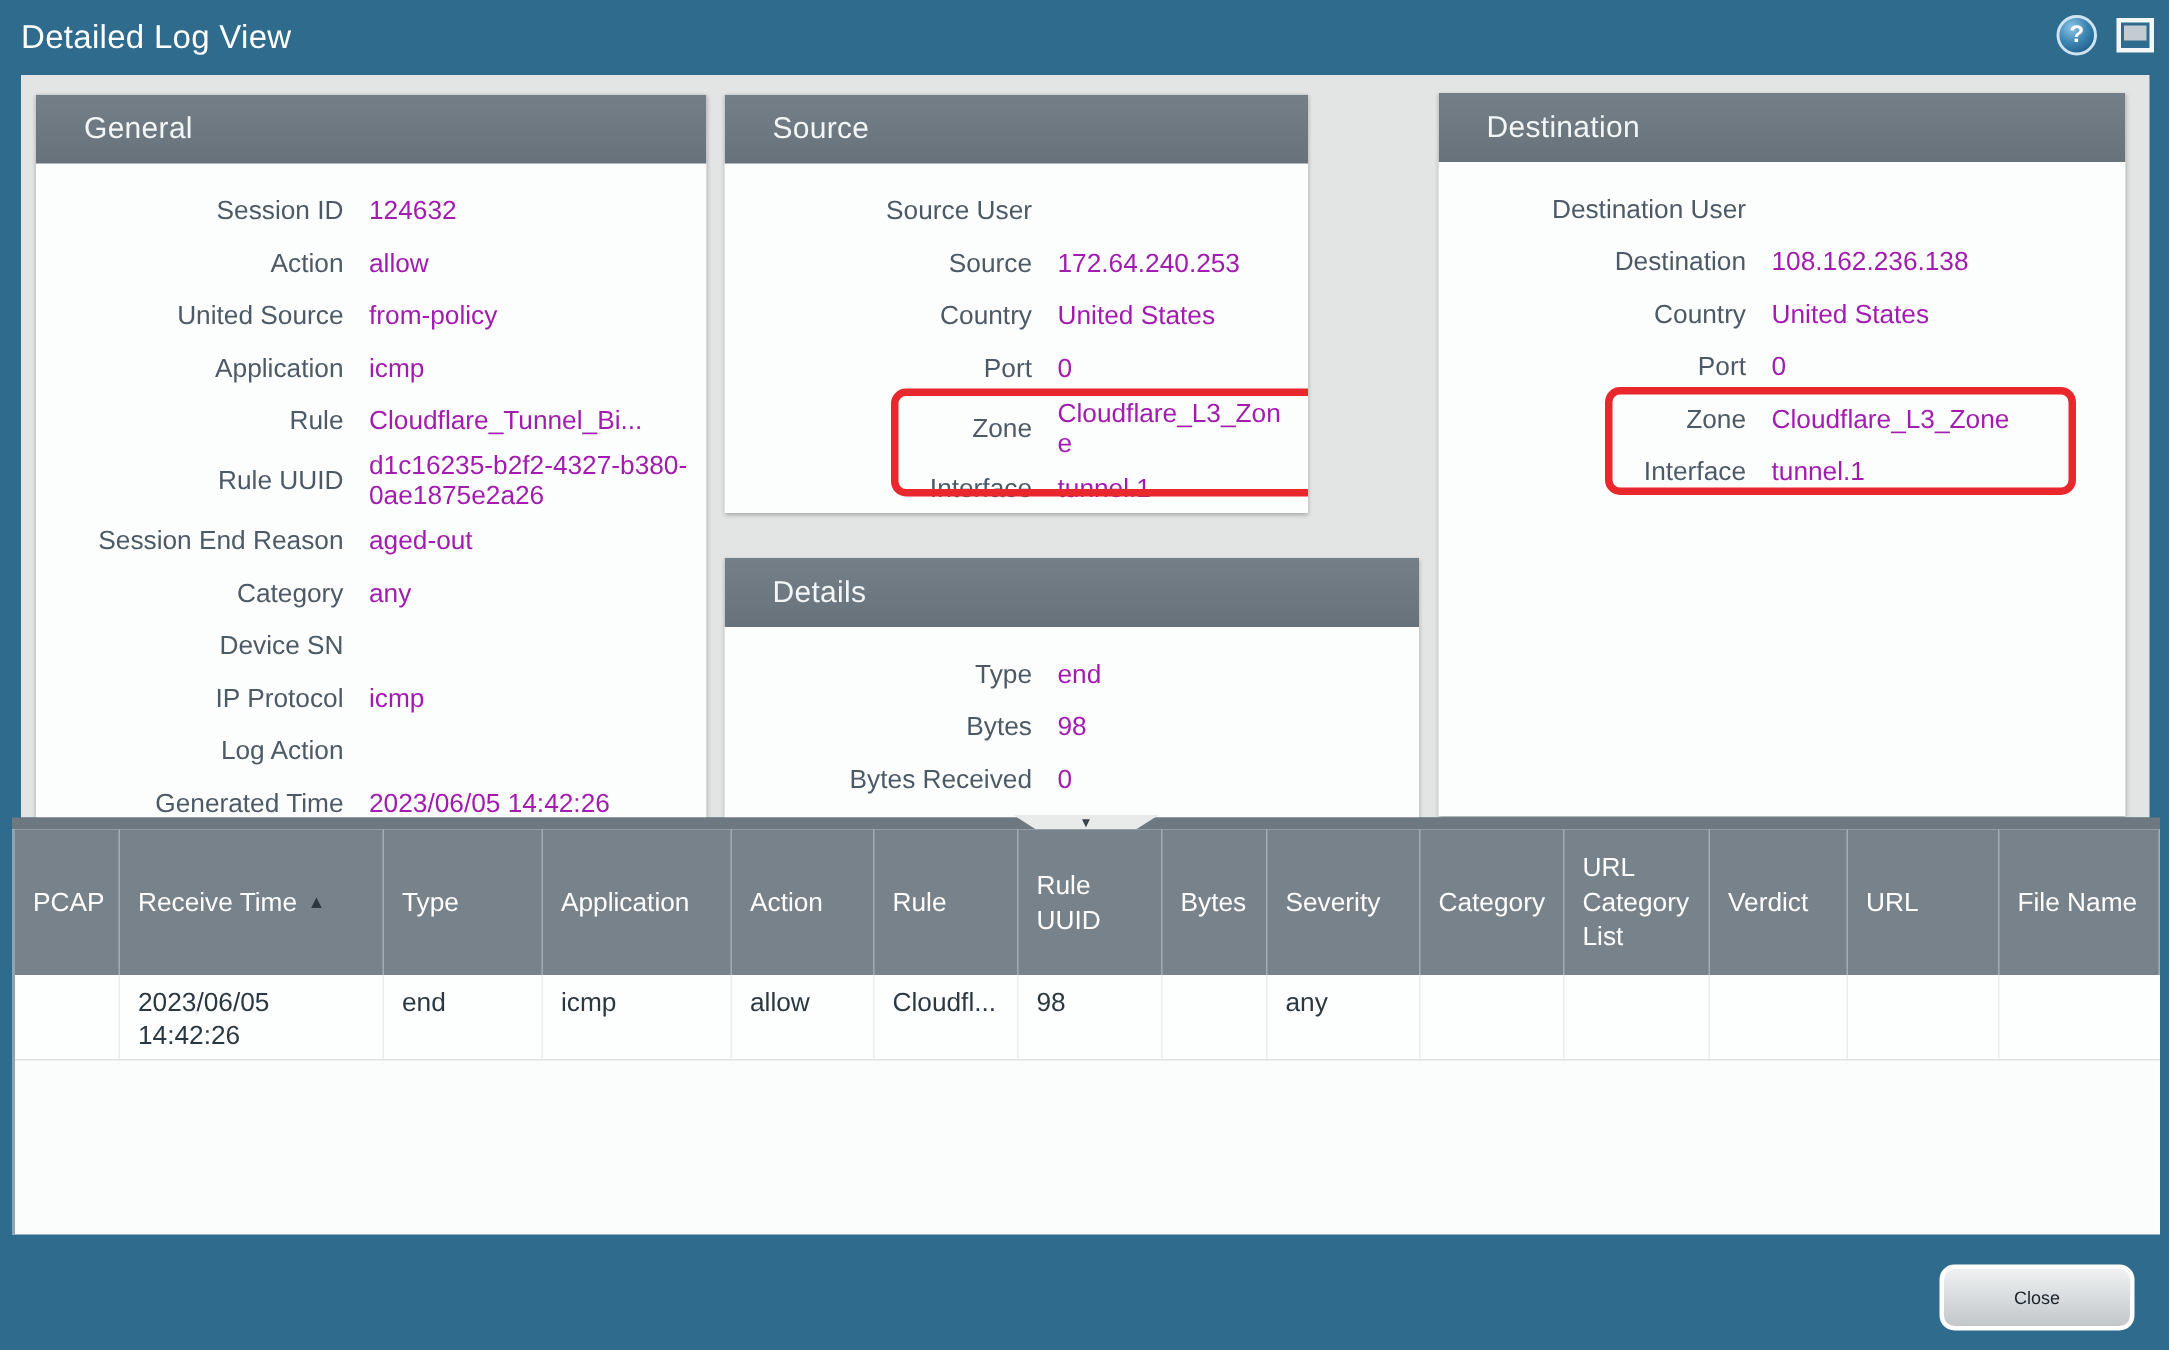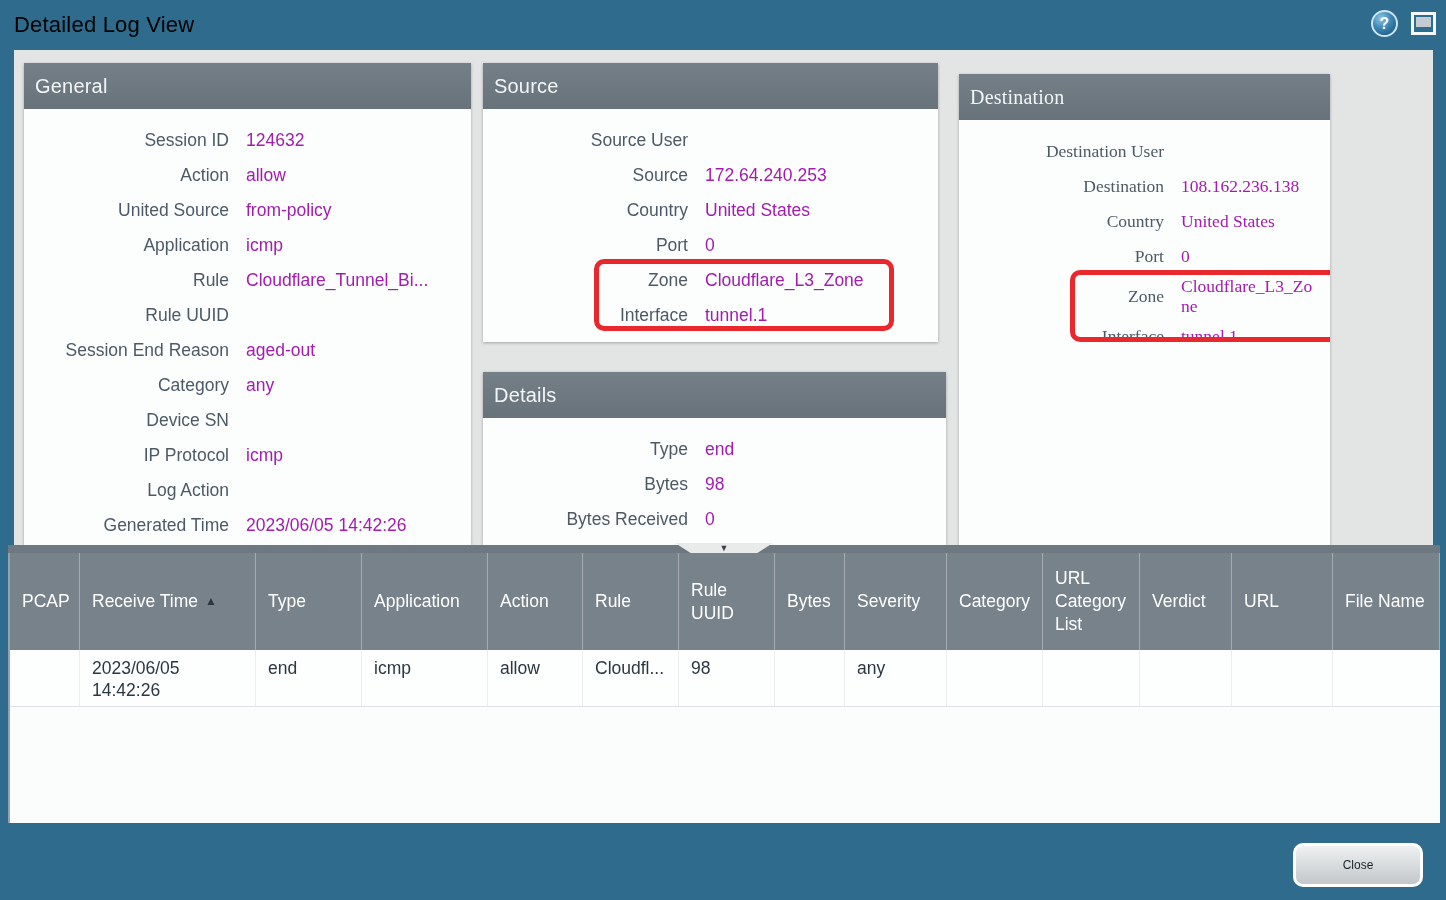--- a/index.html
+++ b/index.html
@@ -8,21 +8,21 @@
     position: relative;
     background: #2e6b8d;
     font-family: "Liberation Sans", sans-serif;
     overflow: hidden;
   }
 
   
   .titlebar { position: absolute; left: 0; top: 0; width: 100%; height: 50px; }
   .dialog-title {
     position: absolute; left: 14px; top: 12px;
-    color: #000000; font-size: 22px; font-weight: 400; letter-spacing: .2px;
+    color: #ffffff; font-size: 22px; font-weight: 400; letter-spacing: .2px;
   }
   .titlebar-icons { position: absolute; right: 10px; top: 10px; display: flex; gap: 13px; align-items: center; }
   .help-icon {
     width: 27px; height: 27px; border-radius: 50%;
     background: radial-gradient(circle at 35% 28%, #8ec6e6 0%, #3d86b3 45%, #134e78 100%);
     border: 2px solid #cfe4f1;
     color: #ffffff; font-weight: bold; font-size: 16px;
     display: flex; align-items: center; justify-content: center;
     cursor: pointer;
   }
@@ -41,31 +41,31 @@
     background: #e3e4e4;
   }
   .panel {
     position: absolute; background: #fcfdfd;
     box-shadow: 0 1px 3px rgba(0,0,0,.28);
     overflow: hidden;
   }
   .phead {
     height: 46px; background: linear-gradient(#747f88, #67727b);
     color: #f3f6f7; font-size: 20px; display: flex; align-items: center;
-    padding-left: 11px; letter-spacing: .2px;
+    padding-left: 32px; letter-spacing: .2px;
   }
   .pbody { padding-top: 14px; }
   .frow { display: grid; grid-template-columns: 205px 1fr; column-gap: 17px; min-height: 35px; align-items: center; }
   .flabel { text-align: right; color: #4d5a66; font-size: 17.5px; margin-left: 25px; }
   .fvalue { color: #a21caf; font-size: 17.5px; line-height: 1.12; padding: 3px 12px 3px 0; word-break: break-word; }
 
   .panel-general     { left: 10px;  top: 13px;  width: 447px; height: 482px; }
-  .panel-source      { left: 469px; top: 13px;  width: 455px; height: 279px; }
+  .panel-source      { left: 469px; top: 13px;  width: 389px; height: 279px; }
   .panel-details     { left: 469px; top: 322px; width: 463px; height: 173px; }
-  .panel-destination { left: 945px; top: 24px;  width: 371px; height: 482px; font-family: Liberation Serif, serif; }
+  .panel-destination { left: 945px; top: 12px;  width: 458px; height: 482px; }
 
   .redbox {
     position: absolute; border: 5px solid #e8282c; border-radius: 10px;
     pointer-events: none; background: transparent;
   }
   .redbox-source      { left: 111px; top: 196px; width: 300px; height: 72px; }
   .redbox-destination { left: 111px; top: 196px; width: 314px; height: 72px; }
 
   
   .splitter {
@@ -149,20 +149,21 @@
       <div class="frow">
         <span class="flabel">Application</span>
         <span class="fvalue">icmp</span>
       </div>
       <div class="frow">
         <span class="flabel">Rule</span>
         <span class="fvalue">Cloudflare_Tunnel_Bi...</span>
       </div>
       <div class="frow">
         <span class="flabel">Rule UUID</span>
+        <span class="fvalue">d1c16235-b2f2-4327-b380-0ae1875e2a26</span>
       </div>
       <div class="frow">
         <span class="flabel">Session End Reason</span>
         <span class="fvalue">aged-out</span>
       </div>
       <div class="frow">
         <span class="flabel">Category</span>
         <span class="fvalue">any</span>
       </div>
       <div class="frow">

